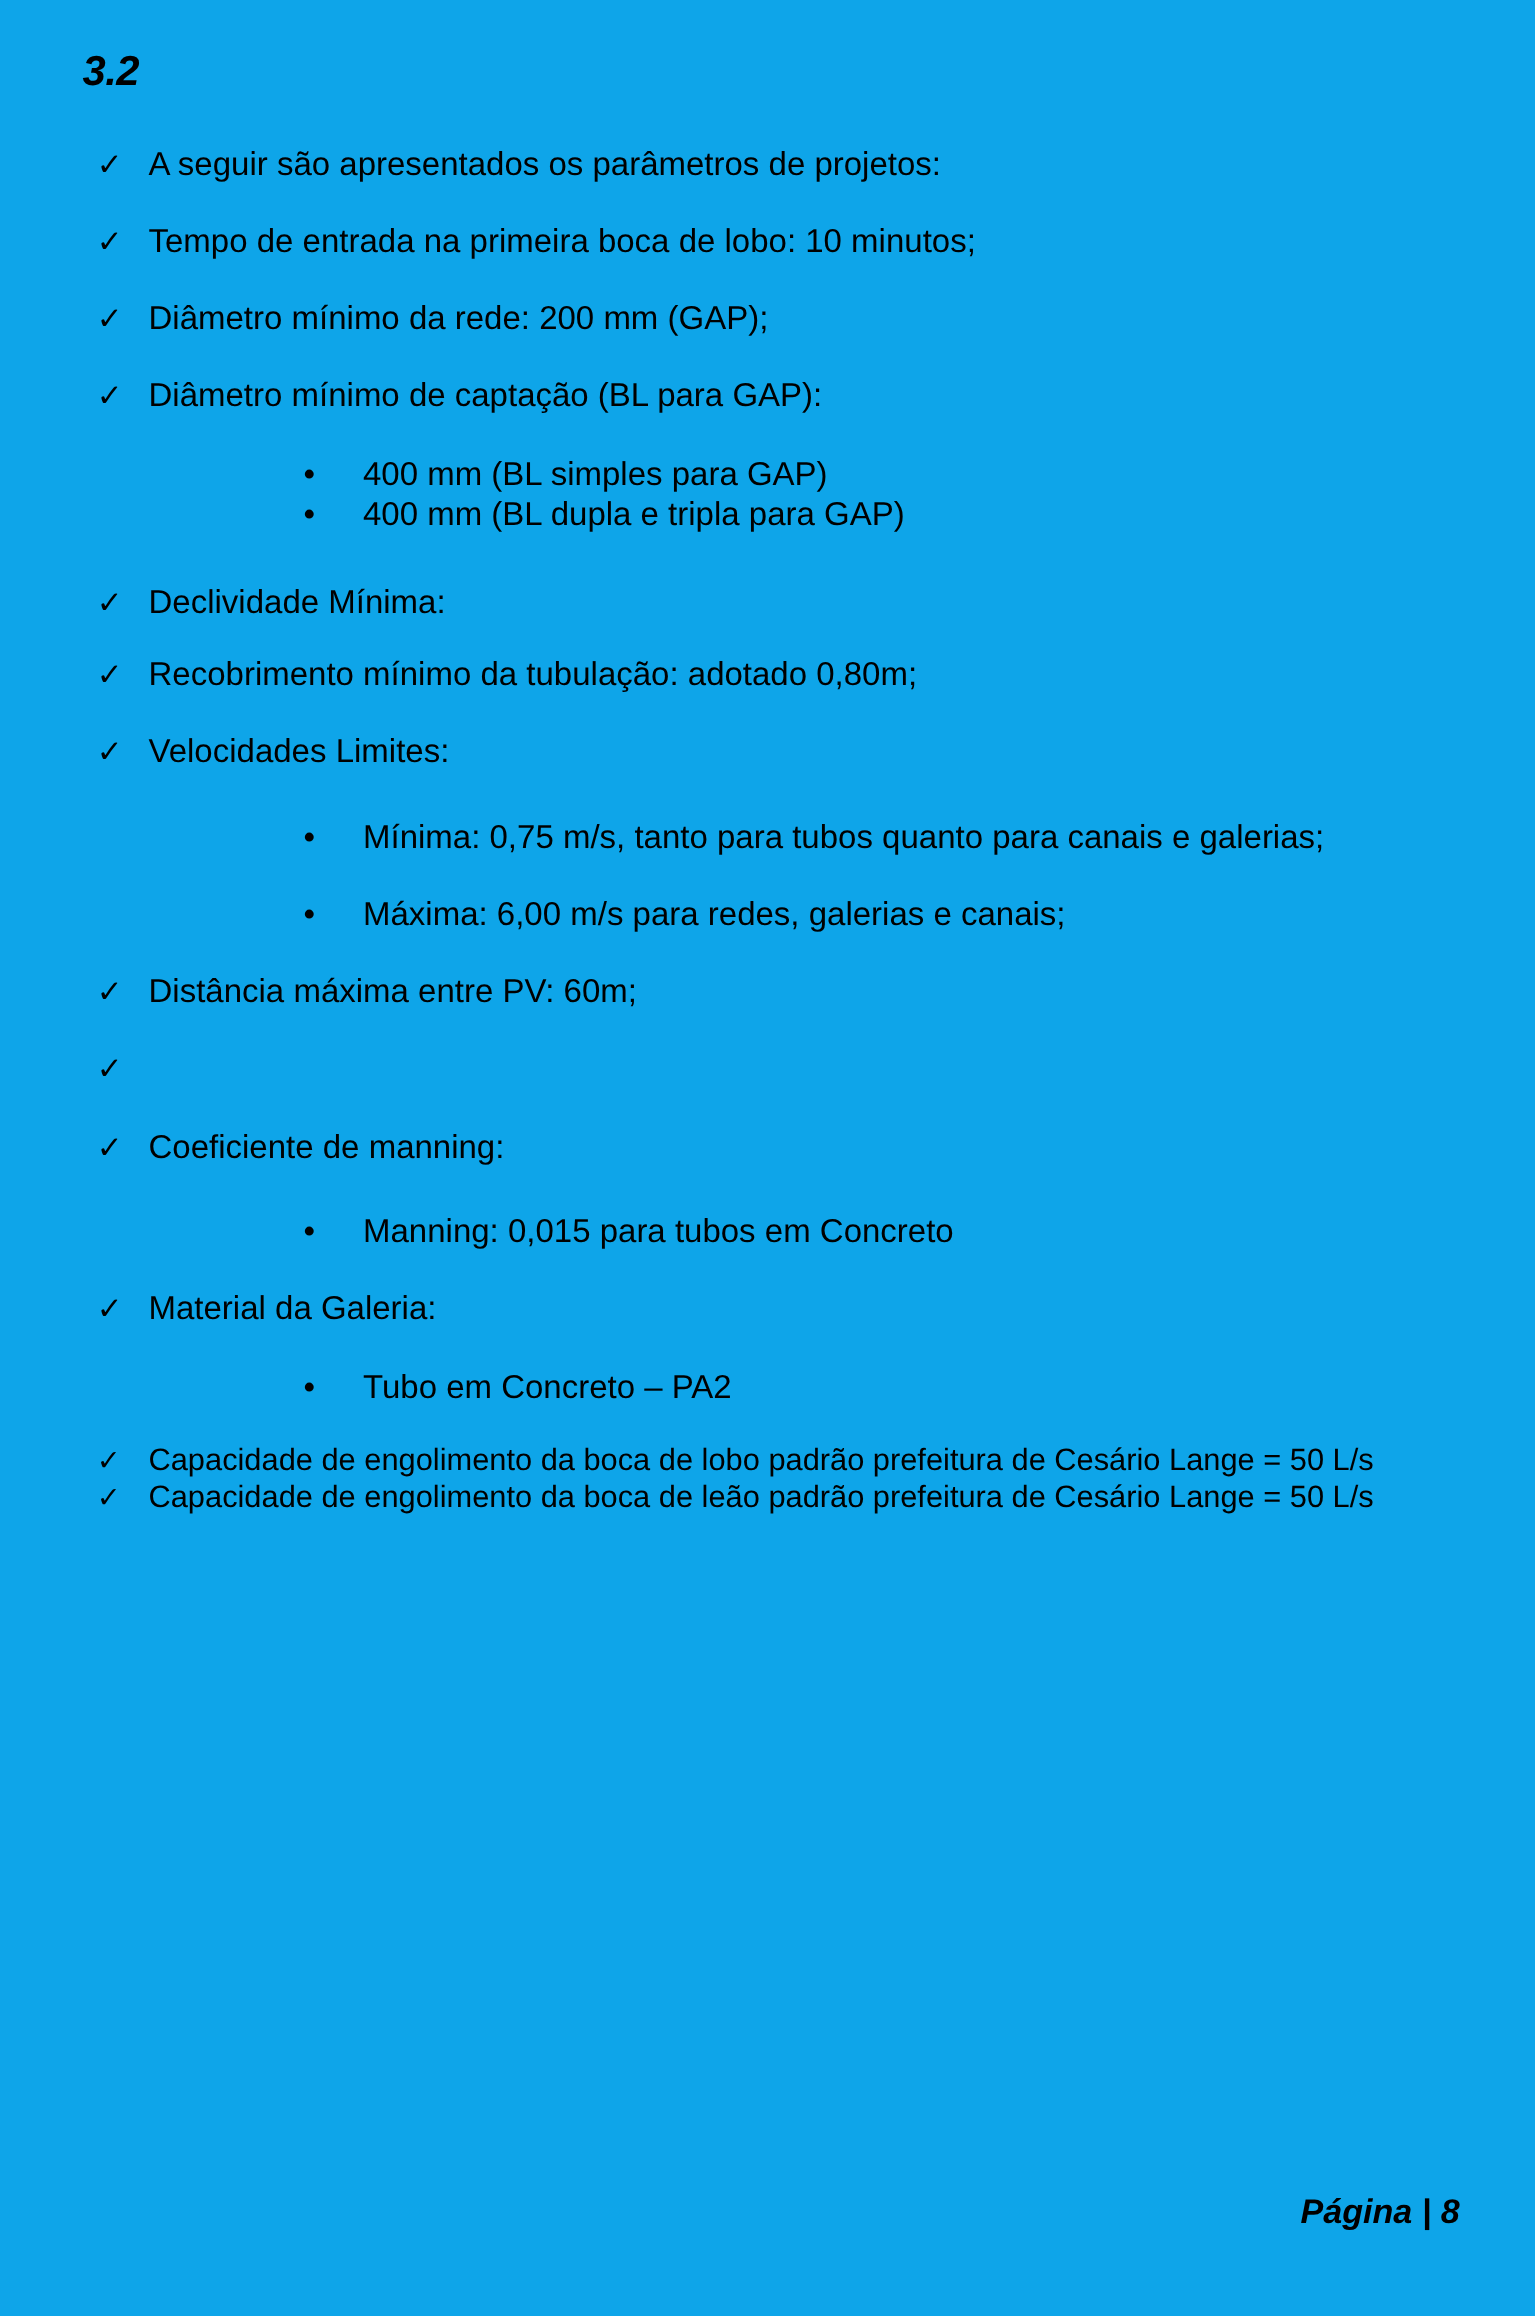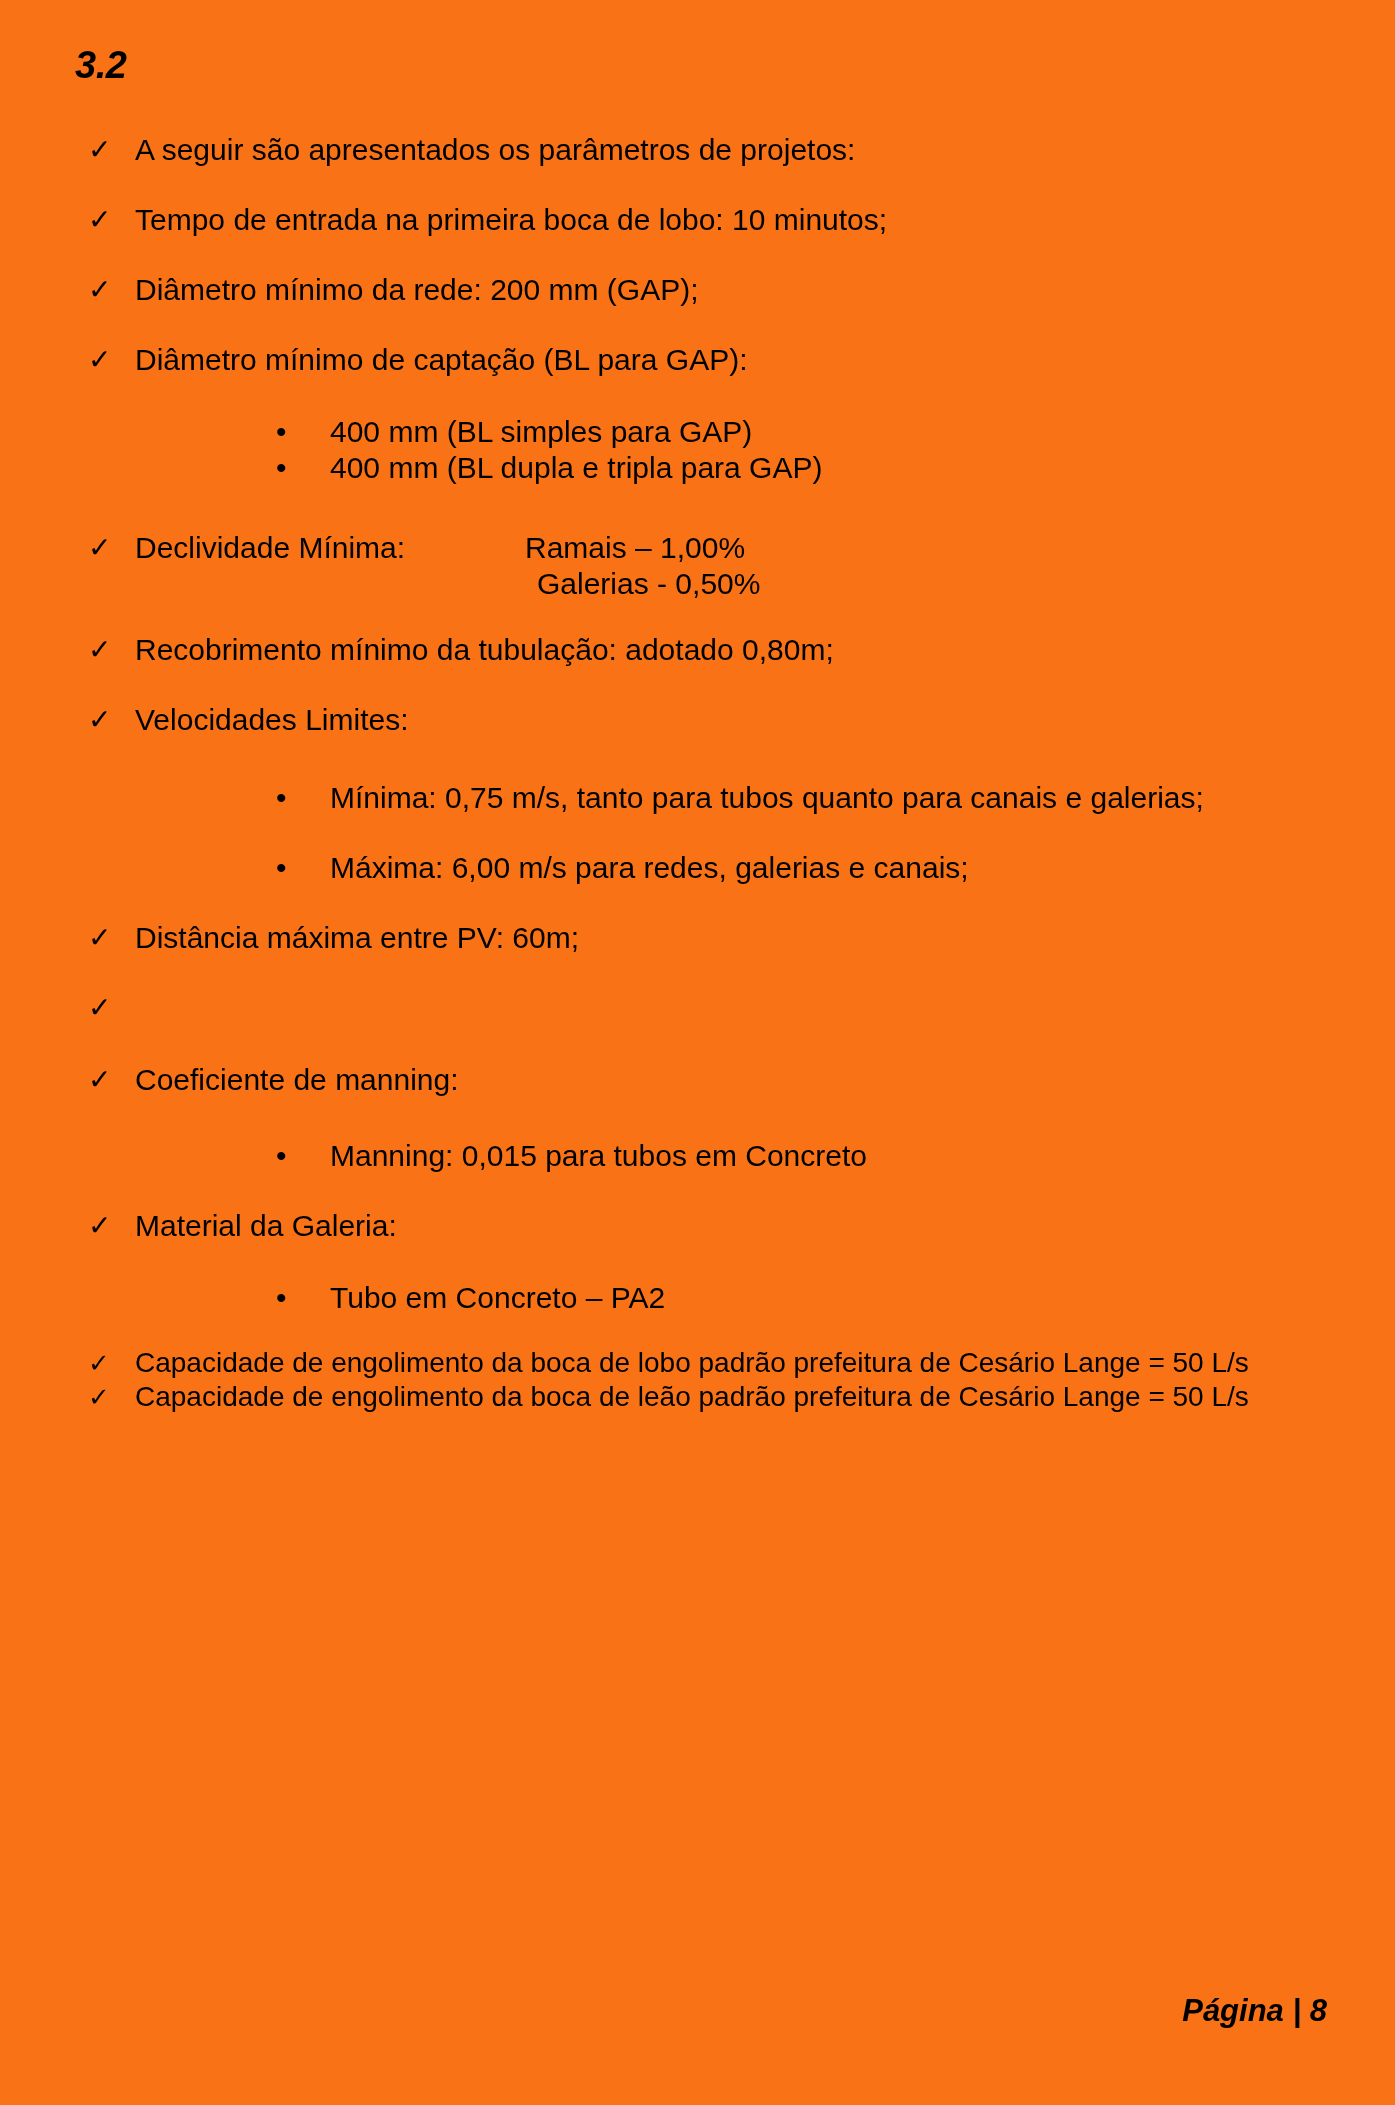--- a/index.html
+++ b/index.html
@@ -4,21 +4,21 @@
 <style>
   html, body {
     margin: 0;
     padding: 0;
     background: #ffffff;
   }
   .page {
     position: relative;
     width: 1395px;
     height: 2105px;
-    background: #f97316;
+    background: #0ea5e9;
     color: #000000;
     font-family: "Liberation Sans", sans-serif;
     overflow: hidden;
   }
   .doc-title {
     margin: 42px 0 0 75px;
     display: flex;
     align-items: baseline;
     gap: 12px;
     font-size: 38px;
@@ -115,24 +115,20 @@
   </div>
 
   <div class="row sub mt0">
     <span class="dot">•</span>
     <span class="txt">400 mm (BL dupla e tripla para GAP)</span>
   </div>
 
   <div class="row mt44">
     <span class="mark">✓</span>
     <span class="txt decl-label">Declividade Mínima:</span>
-    <div class="decl-col">
-      <div>Ramais – 1,00%</div>
-      <div class="decl-line2">Galerias - 0,50%</div>
-    </div>
   </div>
 
   <div class="row mt30">
     <span class="mark">✓</span>
     <span class="txt">Recobrimento mínimo da tubulação: adotado 0,80m;</span>
   </div>
 
   <div class="row mt34">
     <span class="mark">✓</span>
     <span class="txt">Velocidades Limites:</span>

